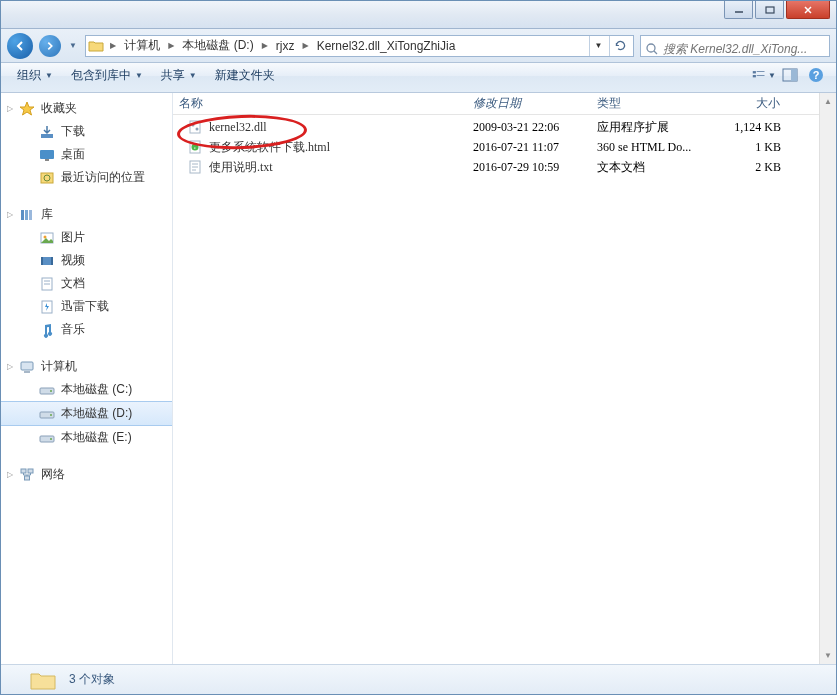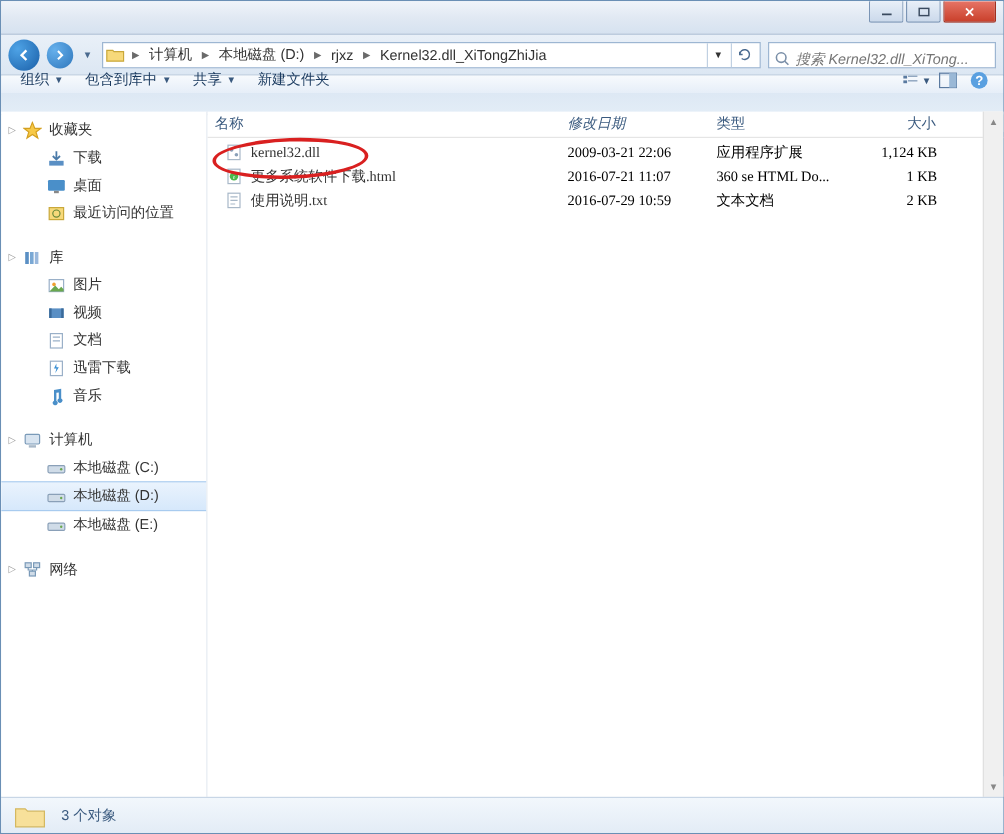--- a/index.html
+++ b/index.html
@@ -22,21 +22,21 @@
   .addr-seg { display: flex; align-items: center; padding: 0 4px; height: 20px; white-space: nowrap; color: #333; }
   .addr-chev { color: #6a6a6a; font-size: 8px; padding: 0 2px; }
   .addr-icon { width: 16px; height: 16px; margin-right: 2px; display: inline-flex; align-items: center; justify-content: center; }
   .addr-refresh { width: 22px; height: 22px; border-left: 1px solid #c0d0e2; display: flex; align-items: center; justify-content: center; color: #4a6a8f; }
   .addr-dd { width: 18px; height: 22px; border-left: 1px solid #c0d0e2; display: flex; align-items: center; justify-content: center; color: #333; font-size: 8px; }
   .searchbox { width: 190px; height: 22px; background: #fff; border: 1px solid #9db6d2; display: flex; align-items: flex-end; padding: 0 4px; }
   .searchbox .sicon { width: 14px; height: 14px; color: #7a8fa8; margin-right: 4px; }
   .searchbox input { border: none; outline: none; flex: 1; font-size: 12px; font-style: italic; color: #888; background: transparent; }
 
   
-  .toolbar { height: 30px; background: linear-gradient(to bottom, #f7fafd, #e6eef8 45%, #dde8f4 46%, #e3edf7); border-bottom: 1px solid #b8c9dd; display: flex; align-items: flex-end; padding: 16px 8px; gap: 2px; }
+  .toolbar { height: 30px; background: linear-gradient(to bottom, #f7fafd, #e6eef8 45%, #dde8f4 46%, #e3edf7); border-bottom: 1px solid #b8c9dd; display: flex; align-items: flex-start; padding: 0 8px; gap: 2px; }
   .tool-btn { padding: 4px 8px; display: flex; align-items: center; gap: 4px; color: #1a3a5f; border-radius: 2px; }
   .tool-btn .dd { font-size: 8px; color: #3a5a7f; }
   .tool-spacer { flex: 1; }
   .tool-icon { width: 24px; height: 24px; display: flex; align-items: center; justify-content: center; color: #3a5a7f; border-radius: 2px; }
 
   
   .body { position: absolute; top: 92px; bottom: 30px; left: 0; right: 0; display: flex; }
 
   
   .navpane { width: 172px; border-right: 1px solid #e0e7ef; background: #fff; padding: 4px 0; overflow: auto; }
@@ -61,21 +61,21 @@
   .fcell { padding: 0 6px; color: #000000; font-size: 12px; white-space: nowrap; overflow: hidden; text-overflow: ellipsis; }
   .fcell.name { width: 286px; display: flex; align-items: center; gap: 6px; color: #333; }
   .fcell.date { width: 124px; }
   .fcell.type { width: 112px; }
   .fcell.size { width: 84px; text-align: right; }
   .file-icon { width: 16px; height: 16px; flex-shrink: 0; display: inline-flex; align-items: center; justify-content: center; }
 
   .highlight-oval { position: absolute; width: 130px; height: 34px; border: 3px solid #d92020; border-radius: 50%; top: 22px; left: 4px; pointer-events: none; transform: rotate(-2deg); }
 
   
-  .statusbar { position: absolute; bottom: 0; left: 0; right: 0; height: 30px; background: linear-gradient(to bottom, #f2f7fc, #e3ecf6); border-top: 1px solid #c8d6e6; display: flex; align-items: center; padding: 0 8px; gap: 10px; color: #3a5a7f; }
+  .statusbar { position: absolute; bottom: 0; left: 0; right: 0; height: 30px; background: linear-gradient(to bottom, #f2f7fc, #e3ecf6); border-top: 1px solid #c8d6e6; display: flex; align-items: center; padding: 0 26px; gap: 10px; color: #3a5a7f; }
   .status-icon { width: 32px; height: 24px; display: flex; align-items: center; justify-content: center; }
 
   
   .scroll-stub { position: absolute; right: 0; top: 92px; bottom: 30px; width: 17px; background: #f0f0f0; border-left: 1px solid #e0e0e0; display: flex; flex-direction: column; }
   .scroll-arrow { height: 17px; background: #f0f0f0; display: flex; align-items: center; justify-content: center; color: #888; font-size: 8px; }
 </style>
 </head>
 <body>
 
 <div class="window">

